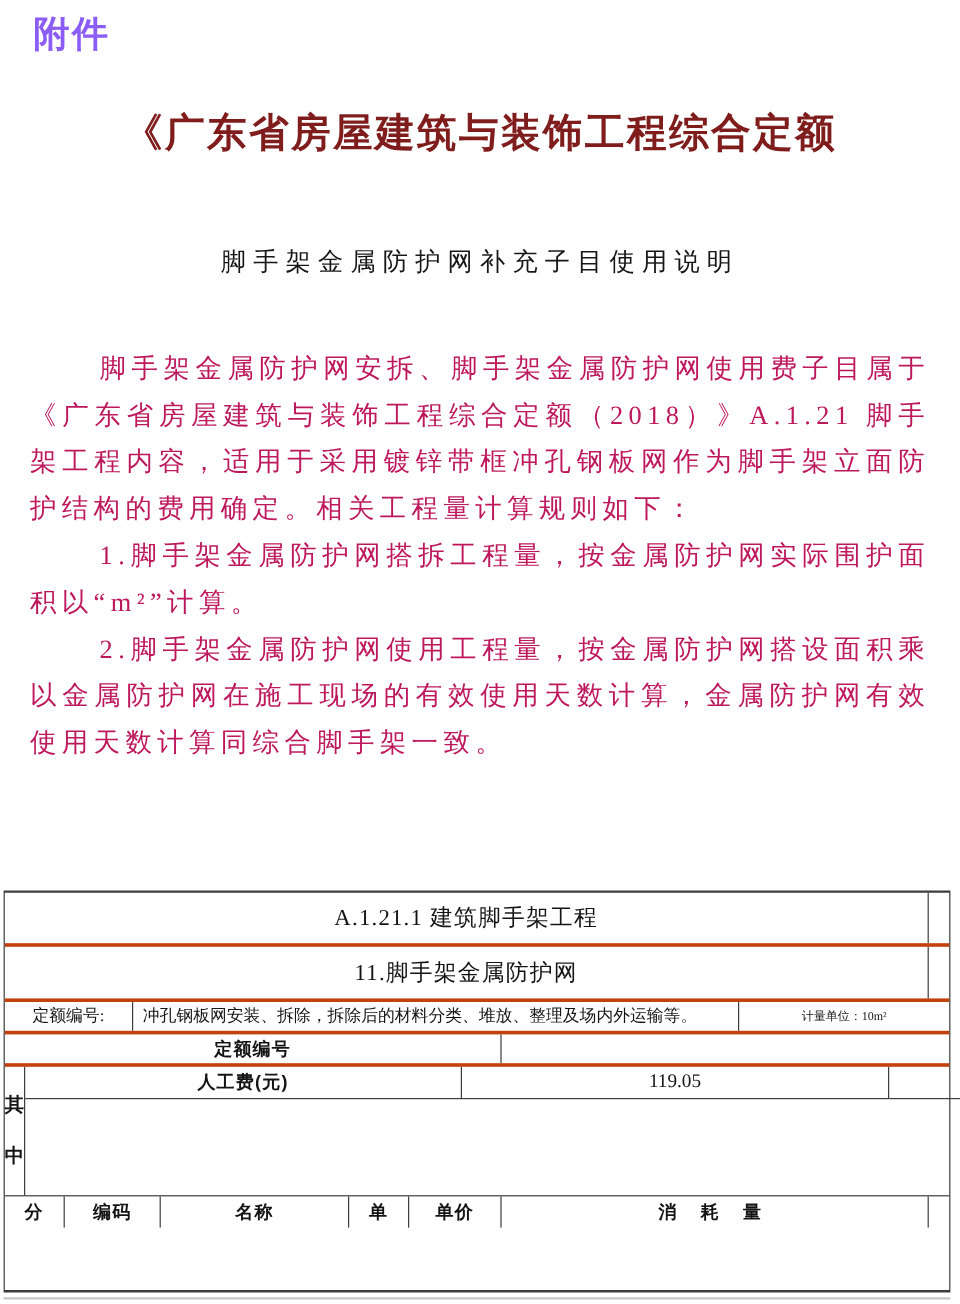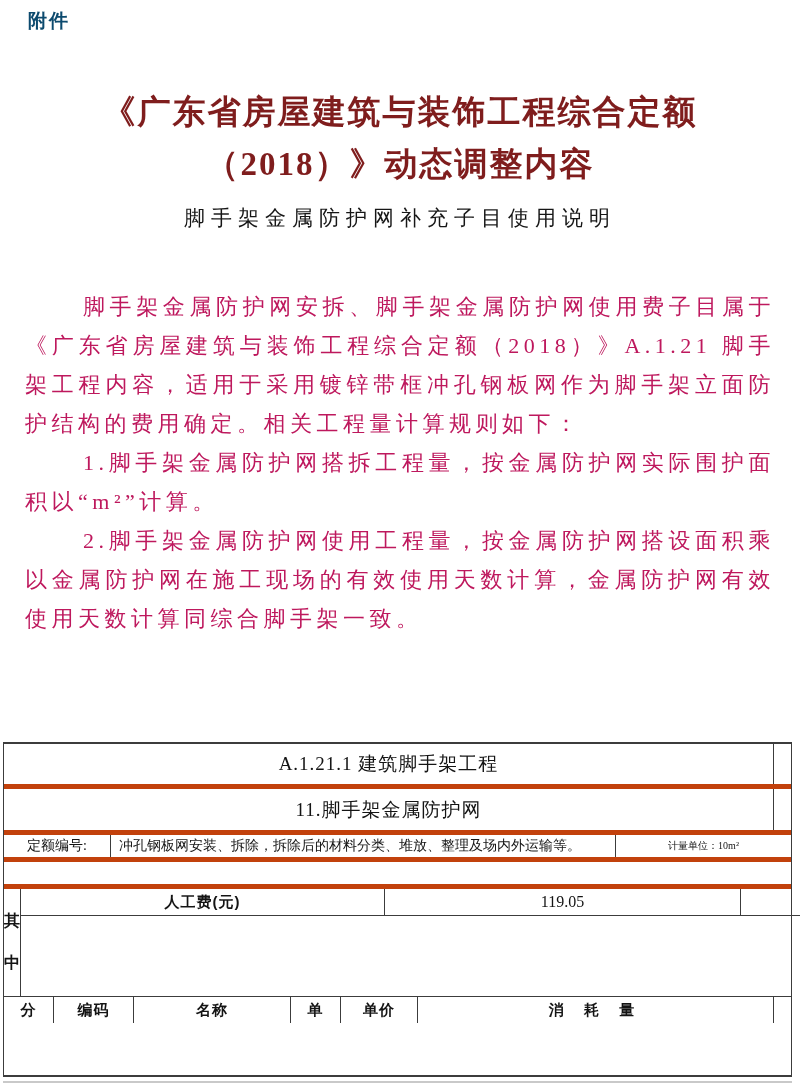--- a/index.html
+++ b/index.html
@@ -5,21 +5,21 @@
   html,body{margin:0;padding:0;}
   body{
     width:800px;height:1087px;position:relative;background:#ffffff;
     font-family:"Liberation Serif","DejaVu Serif",serif;color:#1b1b1b;
     overflow:hidden;
   }
 
   .attachment{
     position:absolute;left:28px;top:8px;
     font-family:"Liberation Sans","DejaVu Sans",sans-serif;
-    font-weight:bold;font-size:19px;color:#0c4a6e;letter-spacing:2px;
+    font-weight:bold;font-size:30px;color:#8b5cf6;letter-spacing:2px;
   }
 
   .doc-title{
     position:absolute;left:0;top:86px;width:100%;
     text-align:center;font-weight:bold;font-size:33px;line-height:52px;
     letter-spacing:2px;color:#7f1d1d;
   }
   .doc-subtitle{
     position:absolute;left:0;top:204px;width:100%;
     text-align:center;font-size:21px;letter-spacing:6px;color:#161616;
@@ -33,21 +33,21 @@
   .bodytext p{margin:0;text-indent:58px;}
 
   
   .quota-table{
     position:absolute;left:3px;top:742px;width:789px;height:335px;
     box-sizing:border-box;
     border:1px solid #3c3c3c;border-top-width:2px;border-bottom-width:2px;
     display:flex;flex-direction:column;
     font-size:16px;color:#141414;
   }
-  .trow{display:flex;flex-direction:row;border-bottom:5px solid #c2410c;box-sizing:border-box;}
+  .trow{display:flex;flex-direction:row;border-bottom:3px solid #c2410c;box-sizing:border-box;}
   .trow:last-child{border-bottom:none;}
   .tcell{
     display:flex;align-items:center;justify-content:center;
     box-sizing:border-box;border-right:1px solid #3c3c3c;
     overflow:hidden;white-space:nowrap;
   }
   .tcell.last{border-right:none;}
   .h-r1{height:45px;}
   .h-r2{height:46px;}
   .h-work{height:27px;}
@@ -83,21 +83,20 @@
     position:absolute;left:3px;top:1081px;width:789px;height:2px;background:#c9c9c9;
   }
 </style>
 </head>
 <body>
 
 <div class="attachment">附件</div>
 
 <div class="doc-title">
   <div>《广东省房屋建筑与装饰工程综合定额</div>
-  <div>（2018）》动态调整内容</div>
 </div>
 
 <div class="doc-subtitle">脚手架金属防护网补充子目使用说明</div>
 
 <div class="bodytext">
   <p>脚手架金属防护网安拆、脚手架金属防护网使用费子目属于《广东省房屋建筑与装饰工程综合定额（2018）》A.1.21 脚手架工程内容，适用于采用镀锌带框冲孔钢板网作为脚手架立面防护结构的费用确定。相关工程量计算规则如下：</p>
   <p>1.脚手架金属防护网搭拆工程量，按金属防护网实际围护面积以“m²”计算。</p>
   <p>2.脚手架金属防护网使用工程量，按金属防护网搭设面积乘以金属防护网在施工现场的有效使用天数计算，金属防护网有效使用天数计算同综合脚手架一致。</p>
 </div>
 
@@ -113,20 +112,21 @@
     <div class="tcell gcol last"></div>
   </div>
 
   <div class="trow h-work">
     <div class="tcell work-label">定额编号:</div>
     <div class="tcell work-content">冲孔钢板网安装、拆除，拆除后的材料分类、堆放、整理及场内外运输等。</div>
     <div class="tcell work-unit last">计量单位：10m²</div>
   </div>
 
   <div class="trow h-std">
+    <div class="tcell label-wide lbl">定额编号</div>
     <div class="tcell gcol last"></div>
   </div>
 
 
 
   <div class="group-row">
     <div class="among-col">
       <span>其</span>
       <span>中</span>
     </div>

